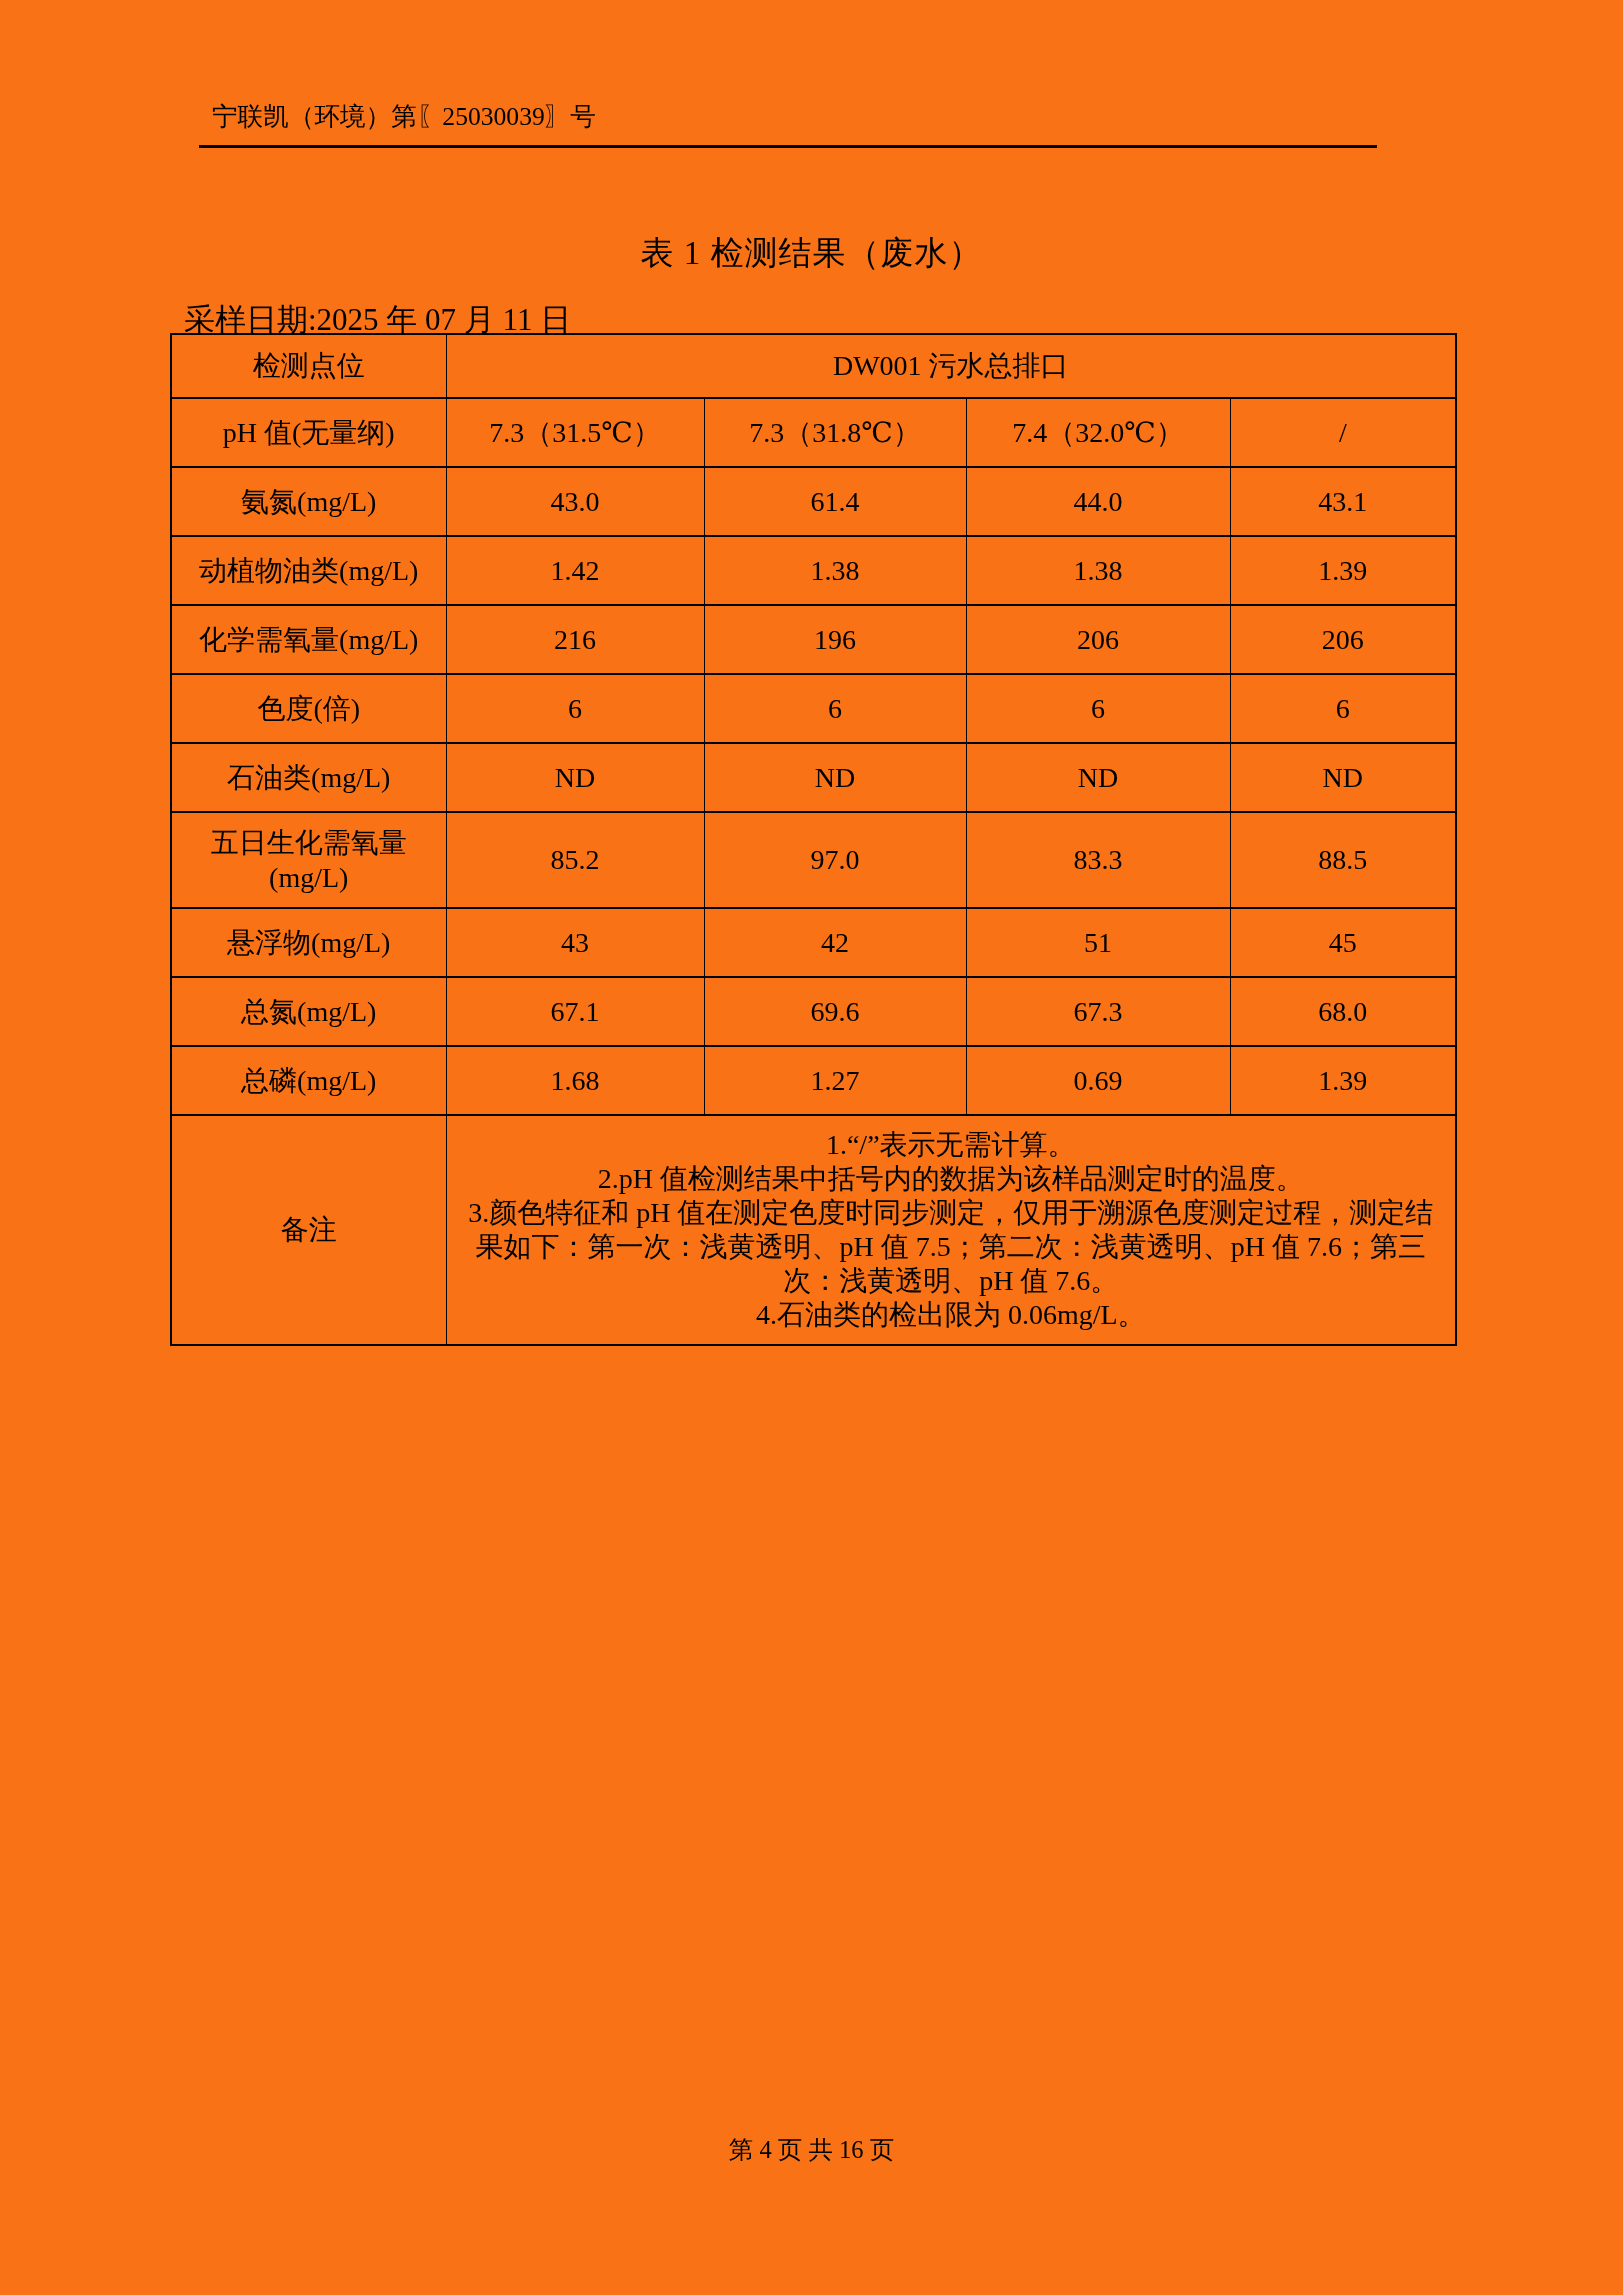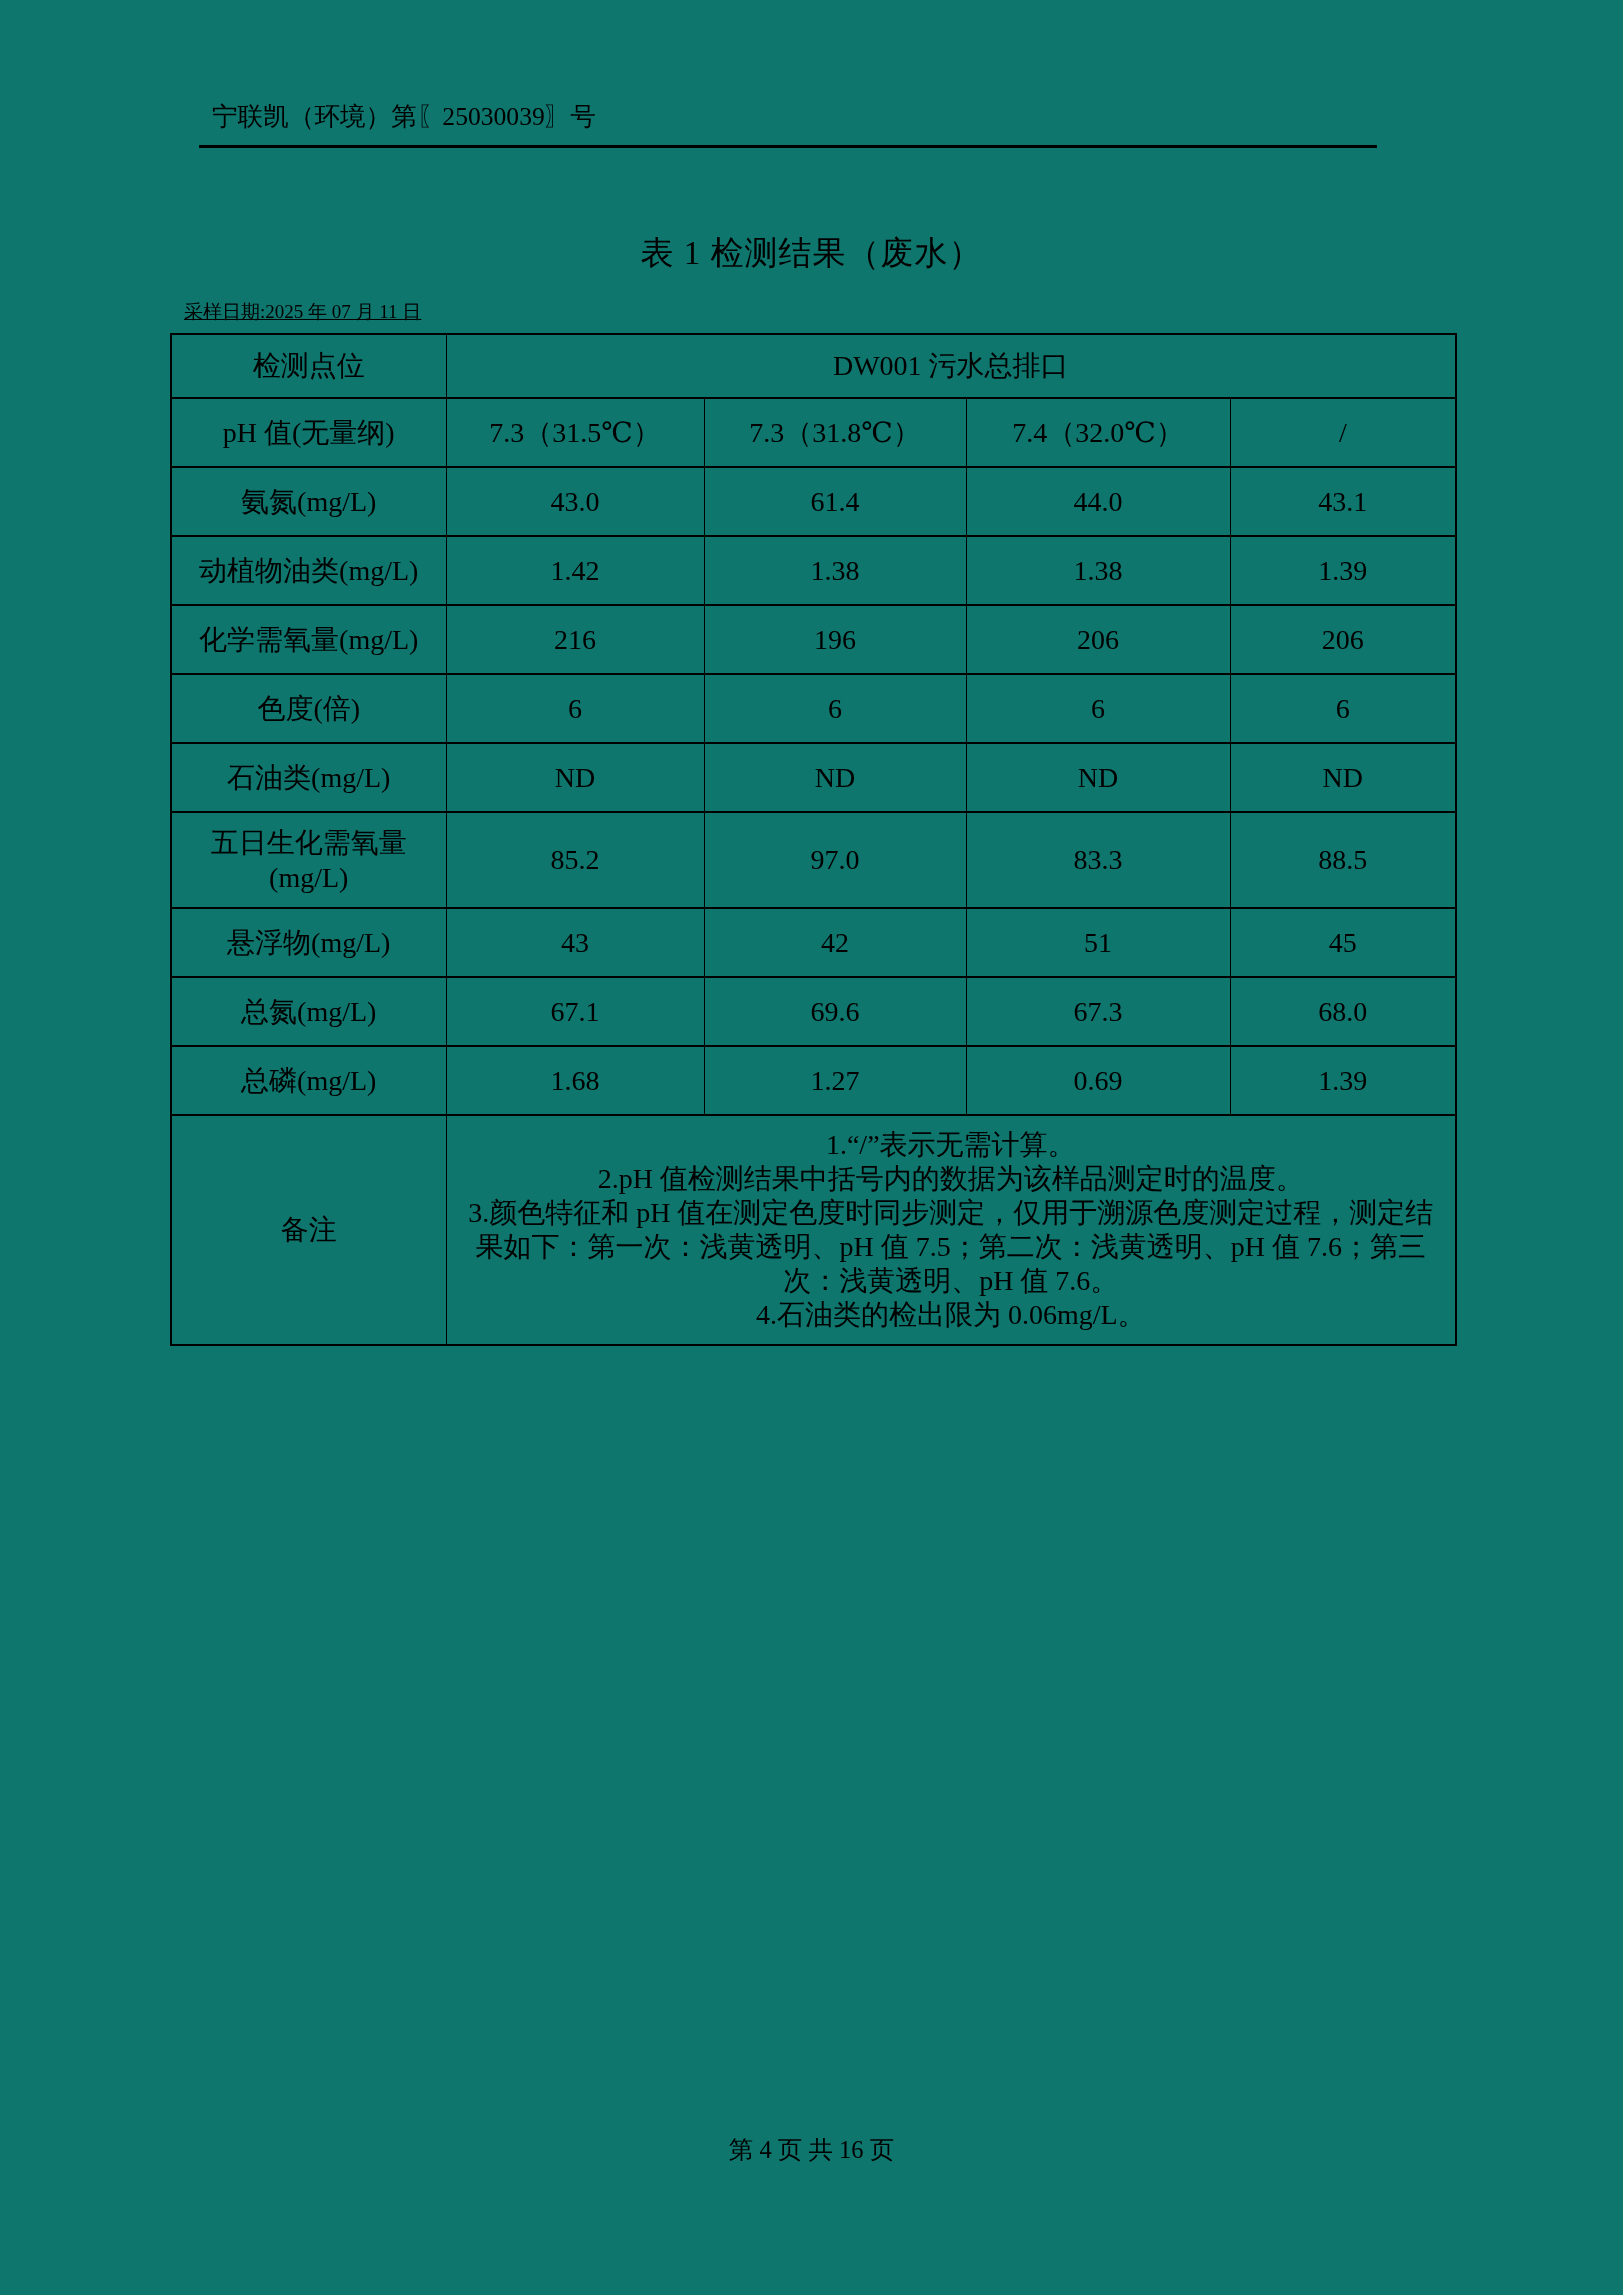--- a/index.html
+++ b/index.html
@@ -1,20 +1,20 @@
 <!DOCTYPE html>
 <html style="font-size:8.2px"><head>
 <meta charset="utf-8">
 <style>
   html, body { margin: 0; padding: 0; background: #888; }
   .page {
     position: relative;
     width: 1623px;
     height: 2295px;
-    background: #0f766e;
+    background: #f97316;
     color: #000;
     font-family: "Liberation Serif", "DejaVu Serif", serif;
     overflow: hidden;
   }
   .doc-number {
     position: absolute;
     left: 212px;
     top: 102px;
     font-size: 25.6px;
     line-height: 1.2;
@@ -36,23 +36,22 @@
     margin: 0;
     text-align: center;
     font-size: 33px;
     font-weight: normal;
     letter-spacing: 1px;
   }
   .sample-date {
     position: absolute;
     left: 184px;
     top: 299px;
-    font-size: 19px;
-    white-space: nowrap;
-    text-decoration: underline;
+    font-size: 31px;
+    white-space: nowrap;
   }
   table.results {
     position: absolute;
     left: 170px;
     top: 333px;
     width: 1285px;
     border-collapse: collapse;
     table-layout: fixed;
     border: 2px solid #000;
     font-size: 28px;

